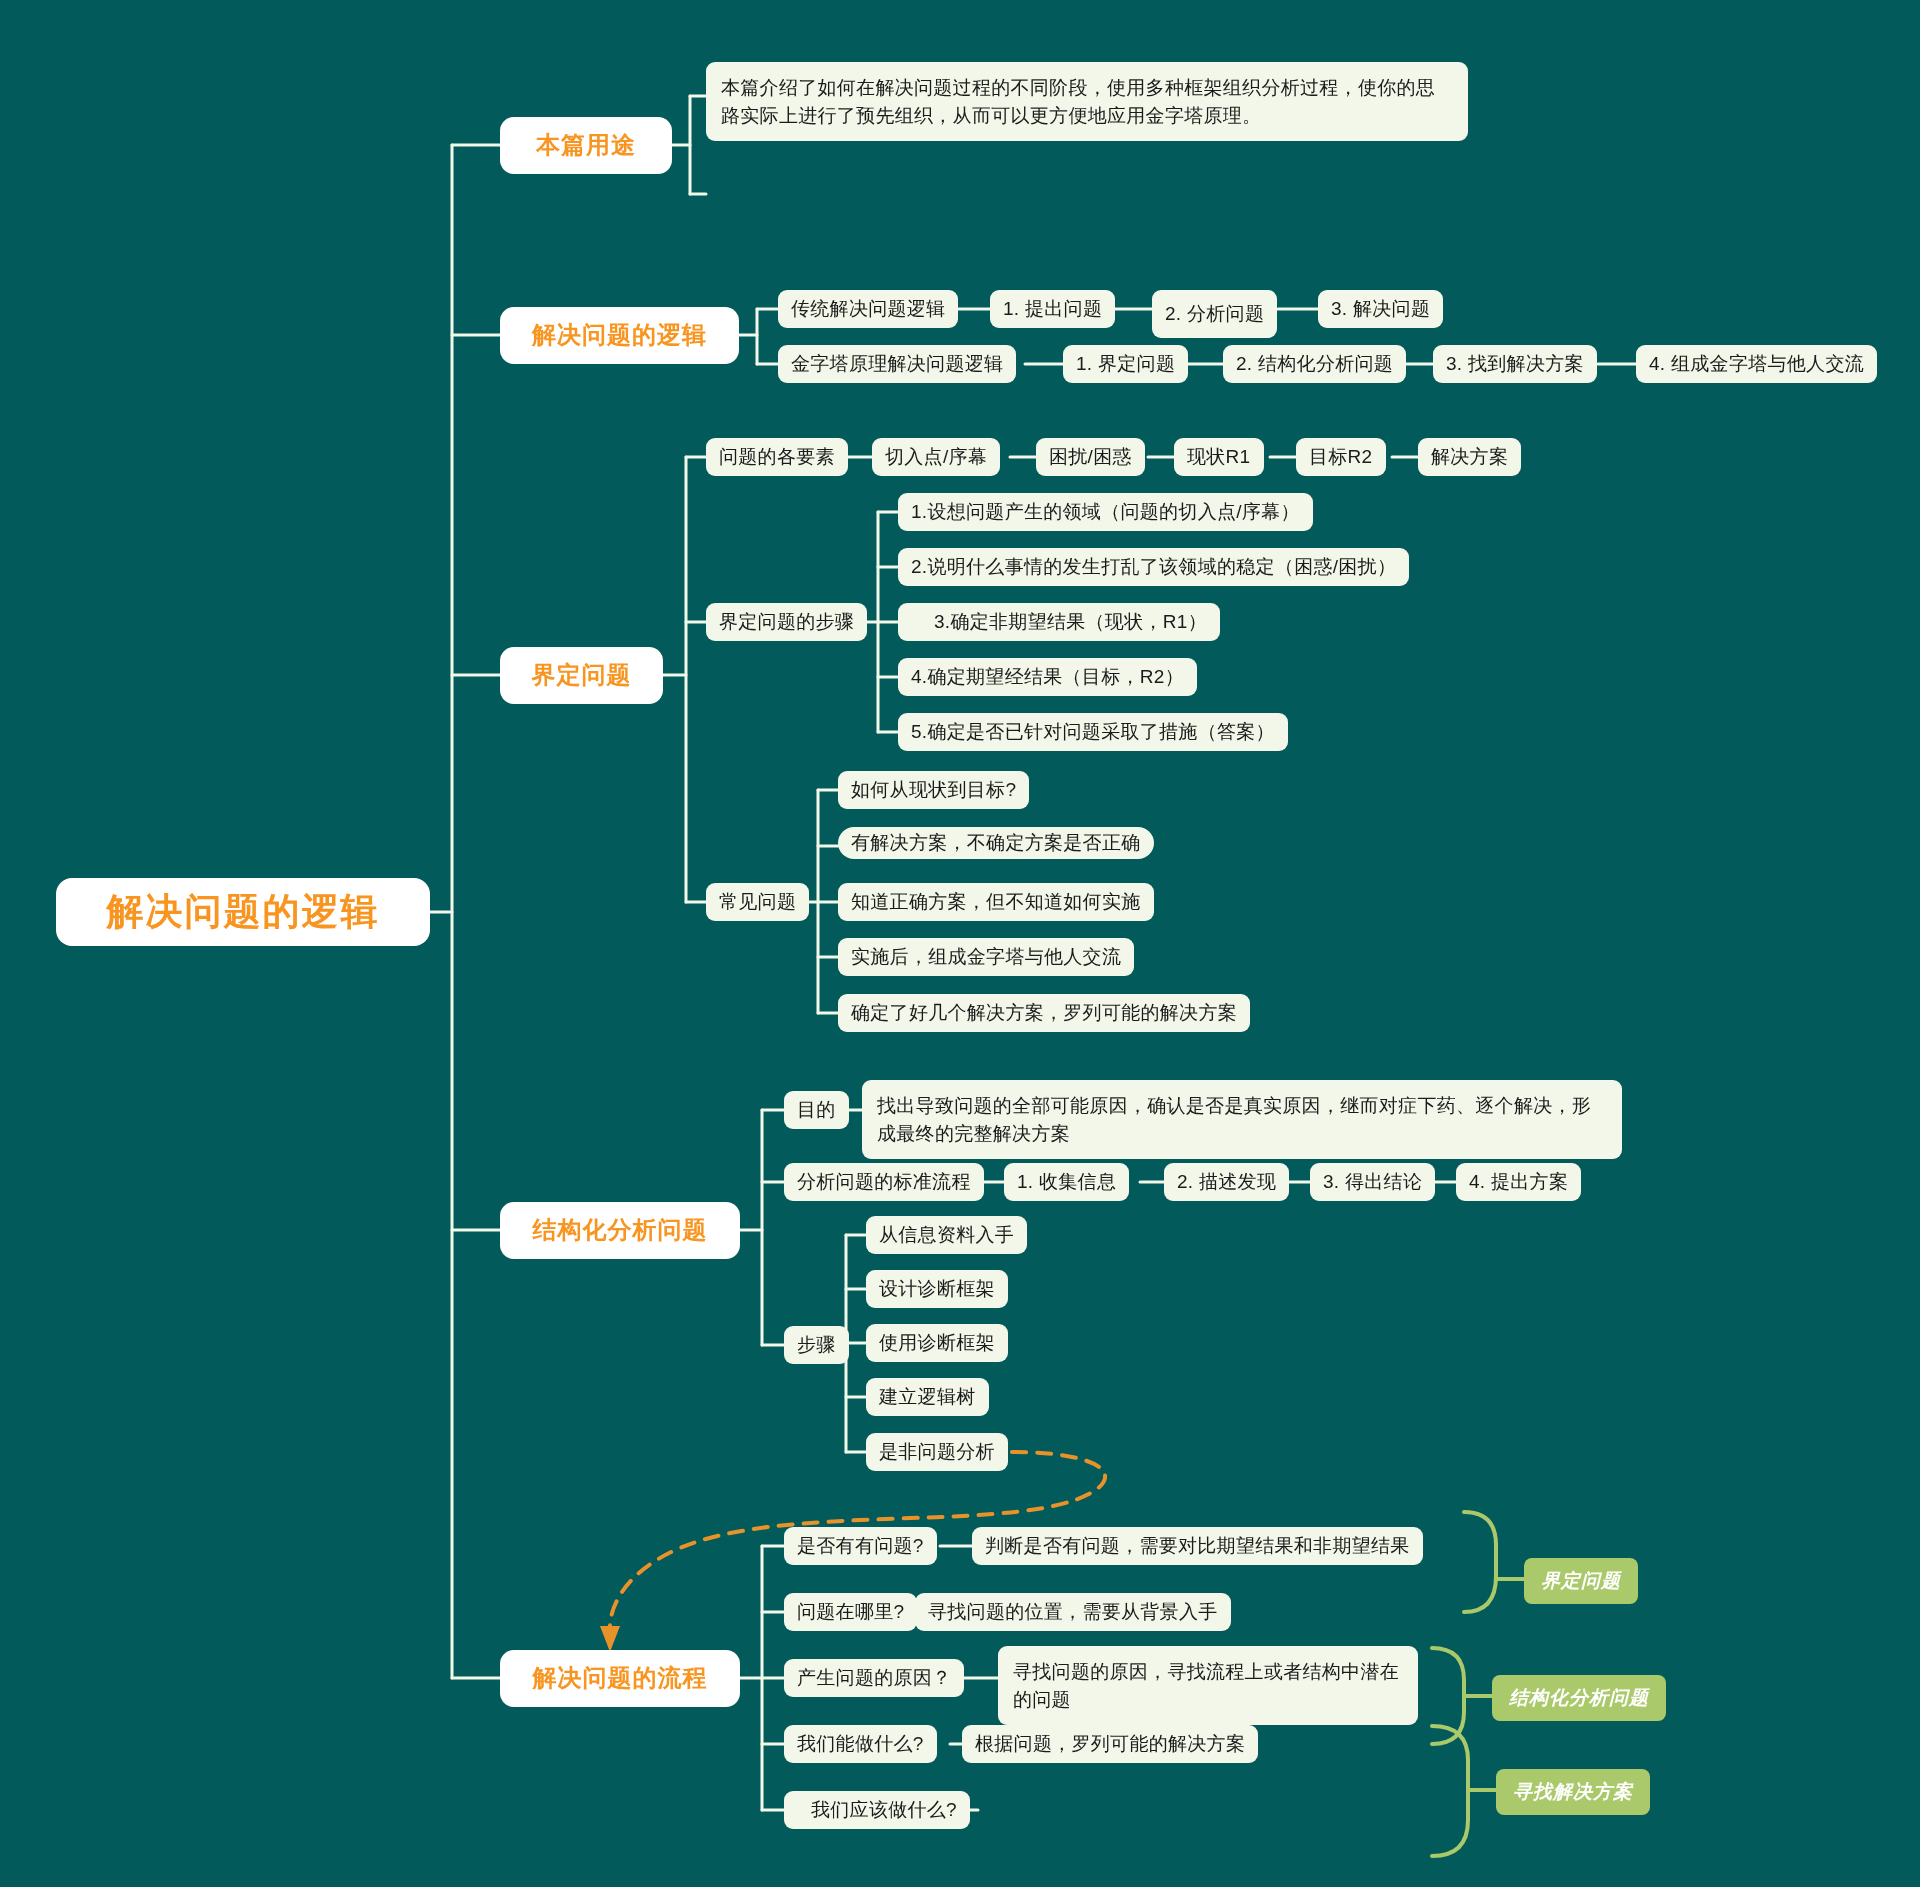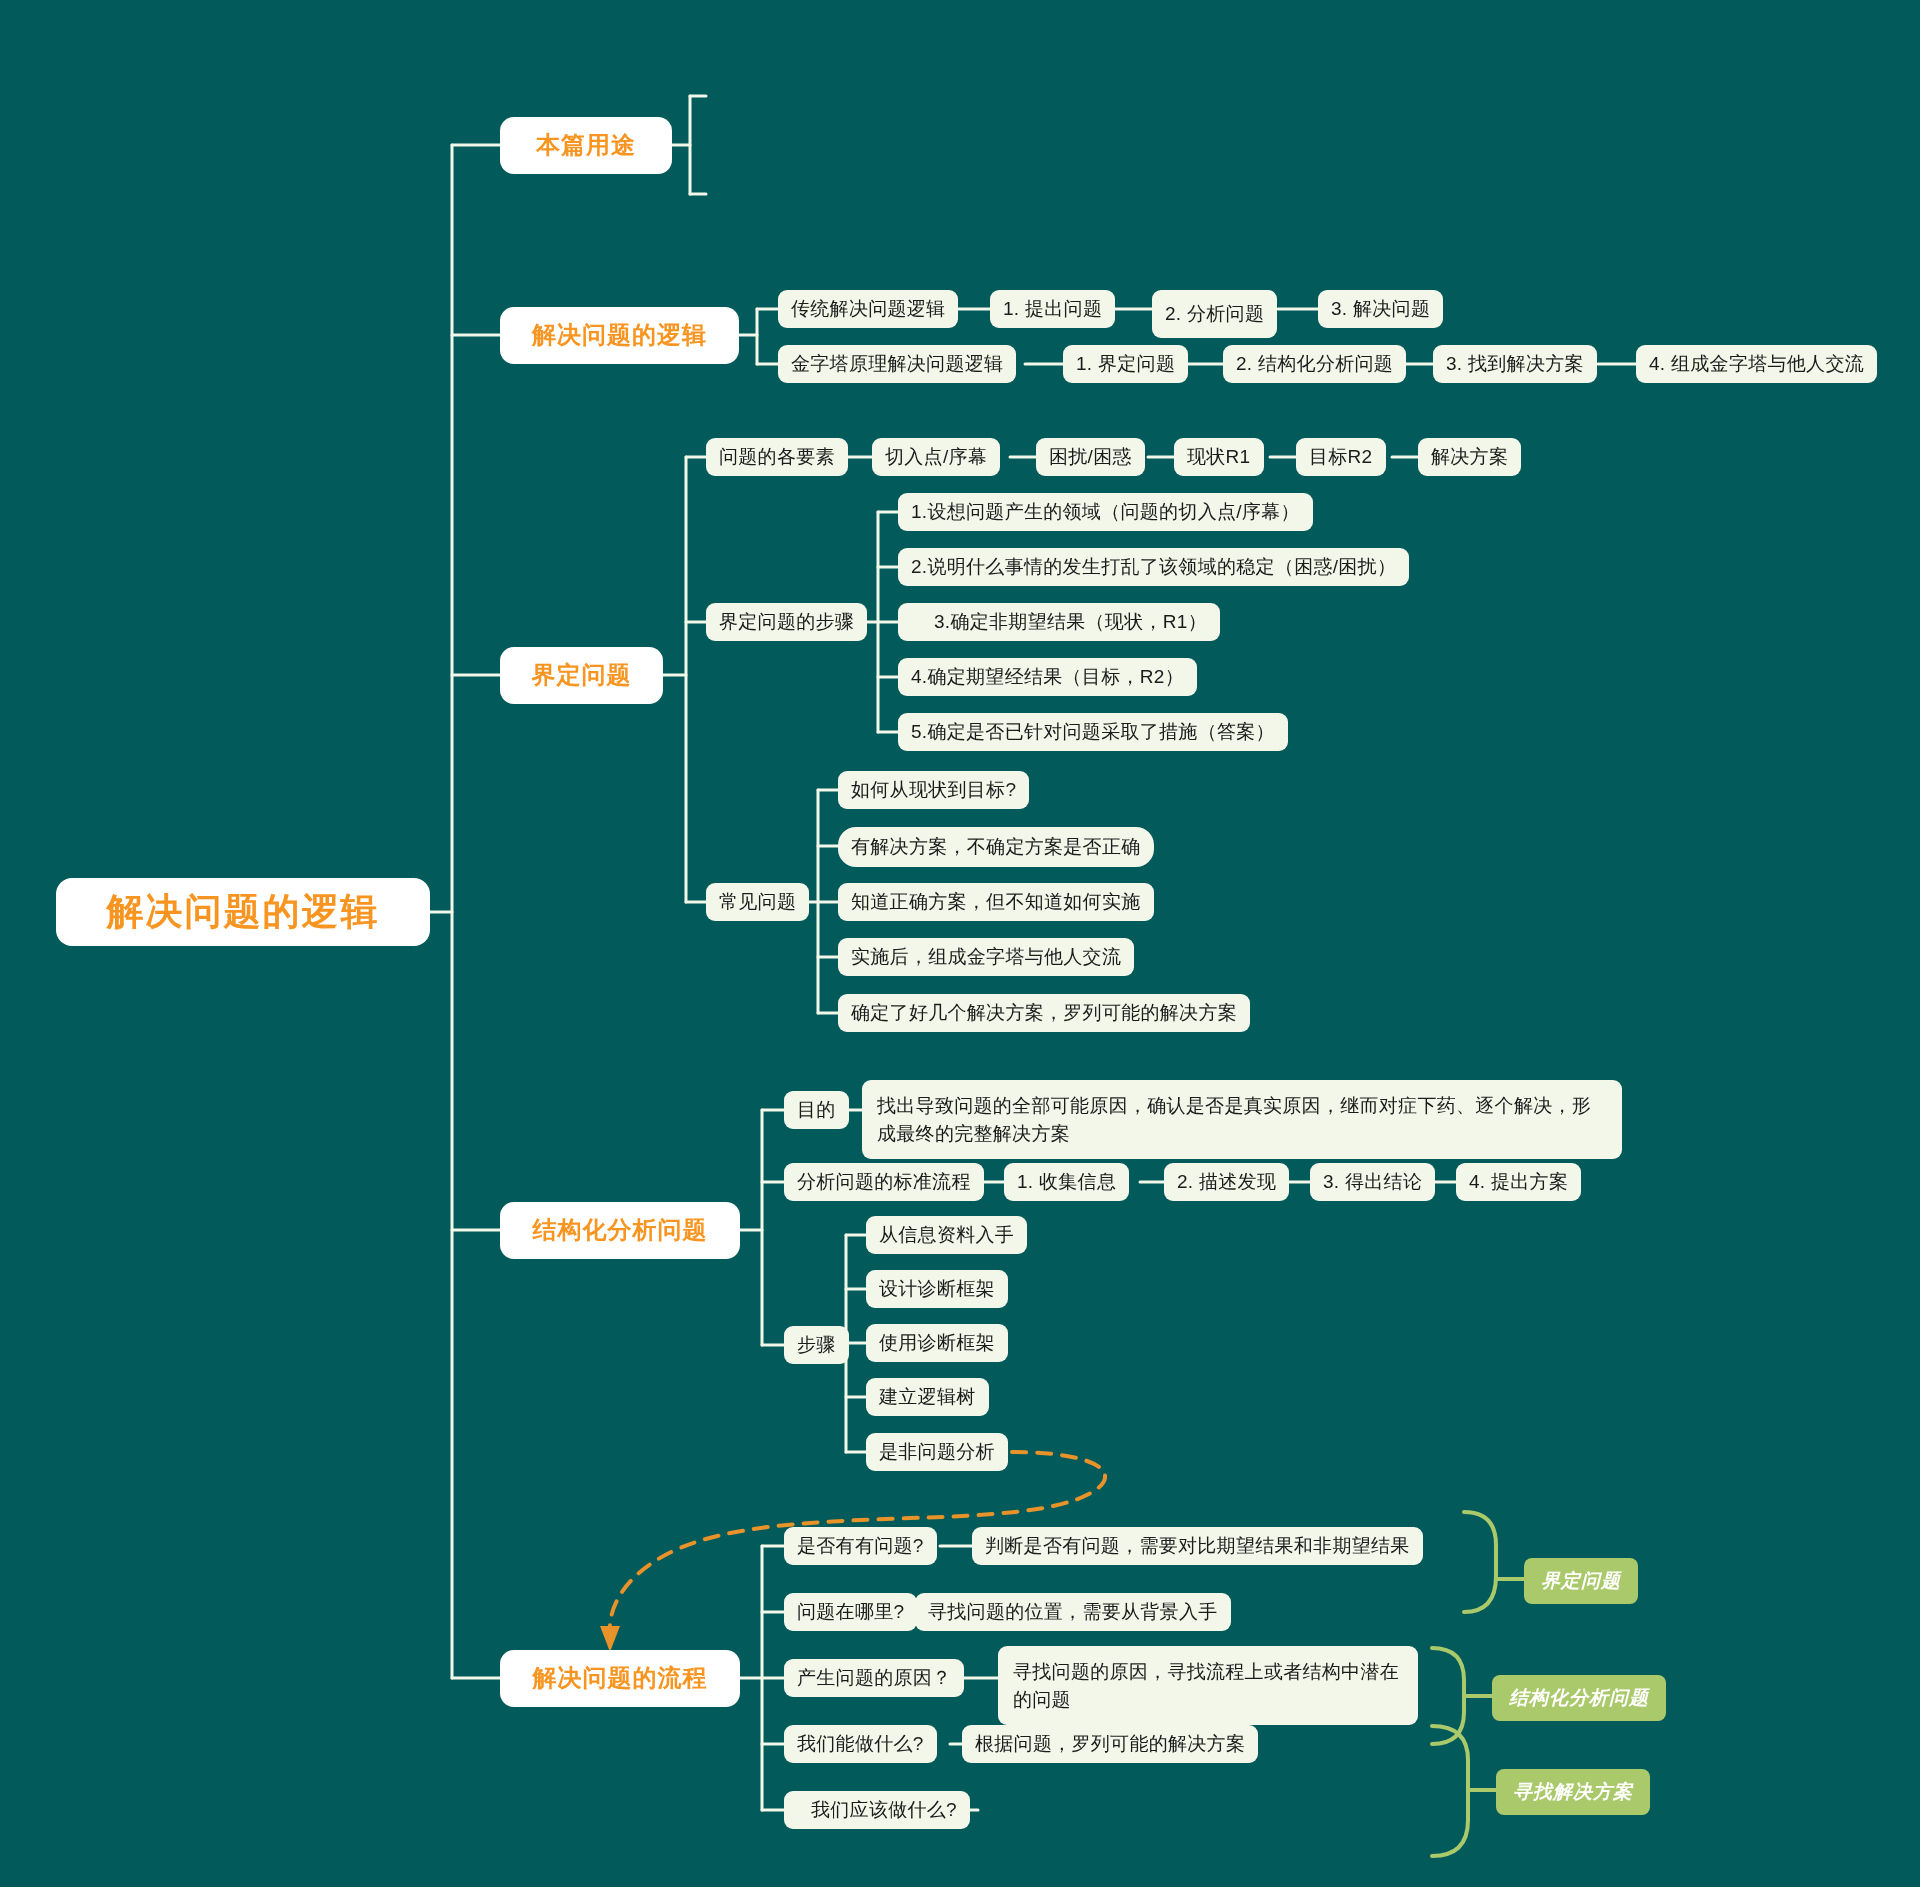--- a/index.html
+++ b/index.html
@@ -196,20 +196,21 @@
   </svg>
 
   <div class="node root" style="left:56px; top:878px; width:374px; height:68px;">解决问题的逻辑</div>
 
   <div class="node branch" style="left:500px; top:117px; width:172px; height:57px;">本篇用途</div>
   <div class="node branch" style="left:500px; top:307px; width:239px; height:57px;">解决问题的逻辑</div>
   <div class="node branch" style="left:500px; top:647px; width:163px; height:57px;">界定问题</div>
   <div class="node branch" style="left:500px; top:1202px; width:240px; height:57px;">结构化分析问题</div>
   <div class="node branch" style="left:500px; top:1650px; width:240px; height:57px;">解决问题的流程</div>
 
+  <div class="node wrap" style="left:706px; top:62px; width:762px;">本篇介绍了如何在解决问题过程的不同阶段，使用多种框架组织分析过程，使你的思路实际上进行了预先组织，从而可以更方便地应用金字塔原理。</div>
 
   <div class="node" style="left:778px; top:290px; height:38px;">传统解决问题逻辑</div>
   <div class="node" style="left:990px; top:290px; height:38px;">1. 提出问题</div>
   <div class="node" style="left:1152px; top:290px; height:48px;">2. 分析问题</div>
   <div class="node" style="left:1318px; top:290px; height:38px;">3. 解决问题</div>
 
   <div class="node" style="left:778px; top:345px; height:38px;">金字塔原理解决问题逻辑</div>
   <div class="node" style="left:1063px; top:345px; height:38px;">1. 界定问题</div>
   <div class="node" style="left:1223px; top:345px; height:38px;">2. 结构化分析问题</div>
   <div class="node" style="left:1433px; top:345px; height:38px;">3. 找到解决方案</div>
@@ -224,21 +225,21 @@
 
   <div class="node" style="left:706px; top:603px; height:38px;">界定问题的步骤</div>
   <div class="node" style="left:898px; top:493px; height:38px;">1.设想问题产生的领域（问题的切入点/序幕）</div>
   <div class="node" style="left:898px; top:548px; height:38px;">2.说明什么事情的发生打乱了该领域的稳定（困惑/困扰）</div>
   <div class="node" style="left:898px; top:603px; height:38px;padding-left:36px;">3.确定非期望结果（现状，R1）</div>
   <div class="node" style="left:898px; top:658px; height:38px;">4.确定期望经结果（目标，R2）</div>
   <div class="node" style="left:898px; top:713px; height:38px;">5.确定是否已针对问题采取了措施（答案）</div>
 
   <div class="node" style="left:706px; top:883px; height:38px;">常见问题</div>
   <div class="node" style="left:838px; top:771px; height:38px;">如何从现状到目标?</div>
-  <div class="node" style="left:838px; top:827px; height:40px;border-radius:18px;">有解决方案，不确定方案是否正确</div>
+  <div class="node" style="left:838px; top:827px; height:32px;border-radius:18px;">有解决方案，不确定方案是否正确</div>
   <div class="node" style="left:838px; top:883px; height:38px;">知道正确方案，但不知道如何实施</div>
   <div class="node" style="left:838px; top:938px; height:38px;">实施后，组成金字塔与他人交流</div>
   <div class="node" style="left:838px; top:994px; height:38px;">确定了好几个解决方案，罗列可能的解决方案</div>
 
   <div class="node" style="left:784px; top:1091px; height:38px;">目的</div>
   <div class="node wrap" style="left:862px; top:1080px; width:760px;">找出导致问题的全部可能原因，确认是否是真实原因，继而对症下药、逐个解决，形成最终的完整解决方案</div>
 
   <div class="node" style="left:784px; top:1163px; height:38px;">分析问题的标准流程</div>
   <div class="node" style="left:1004px; top:1163px; height:38px;">1. 收集信息</div>
   <div class="node" style="left:1164px; top:1163px; height:38px;">2. 描述发现</div>

